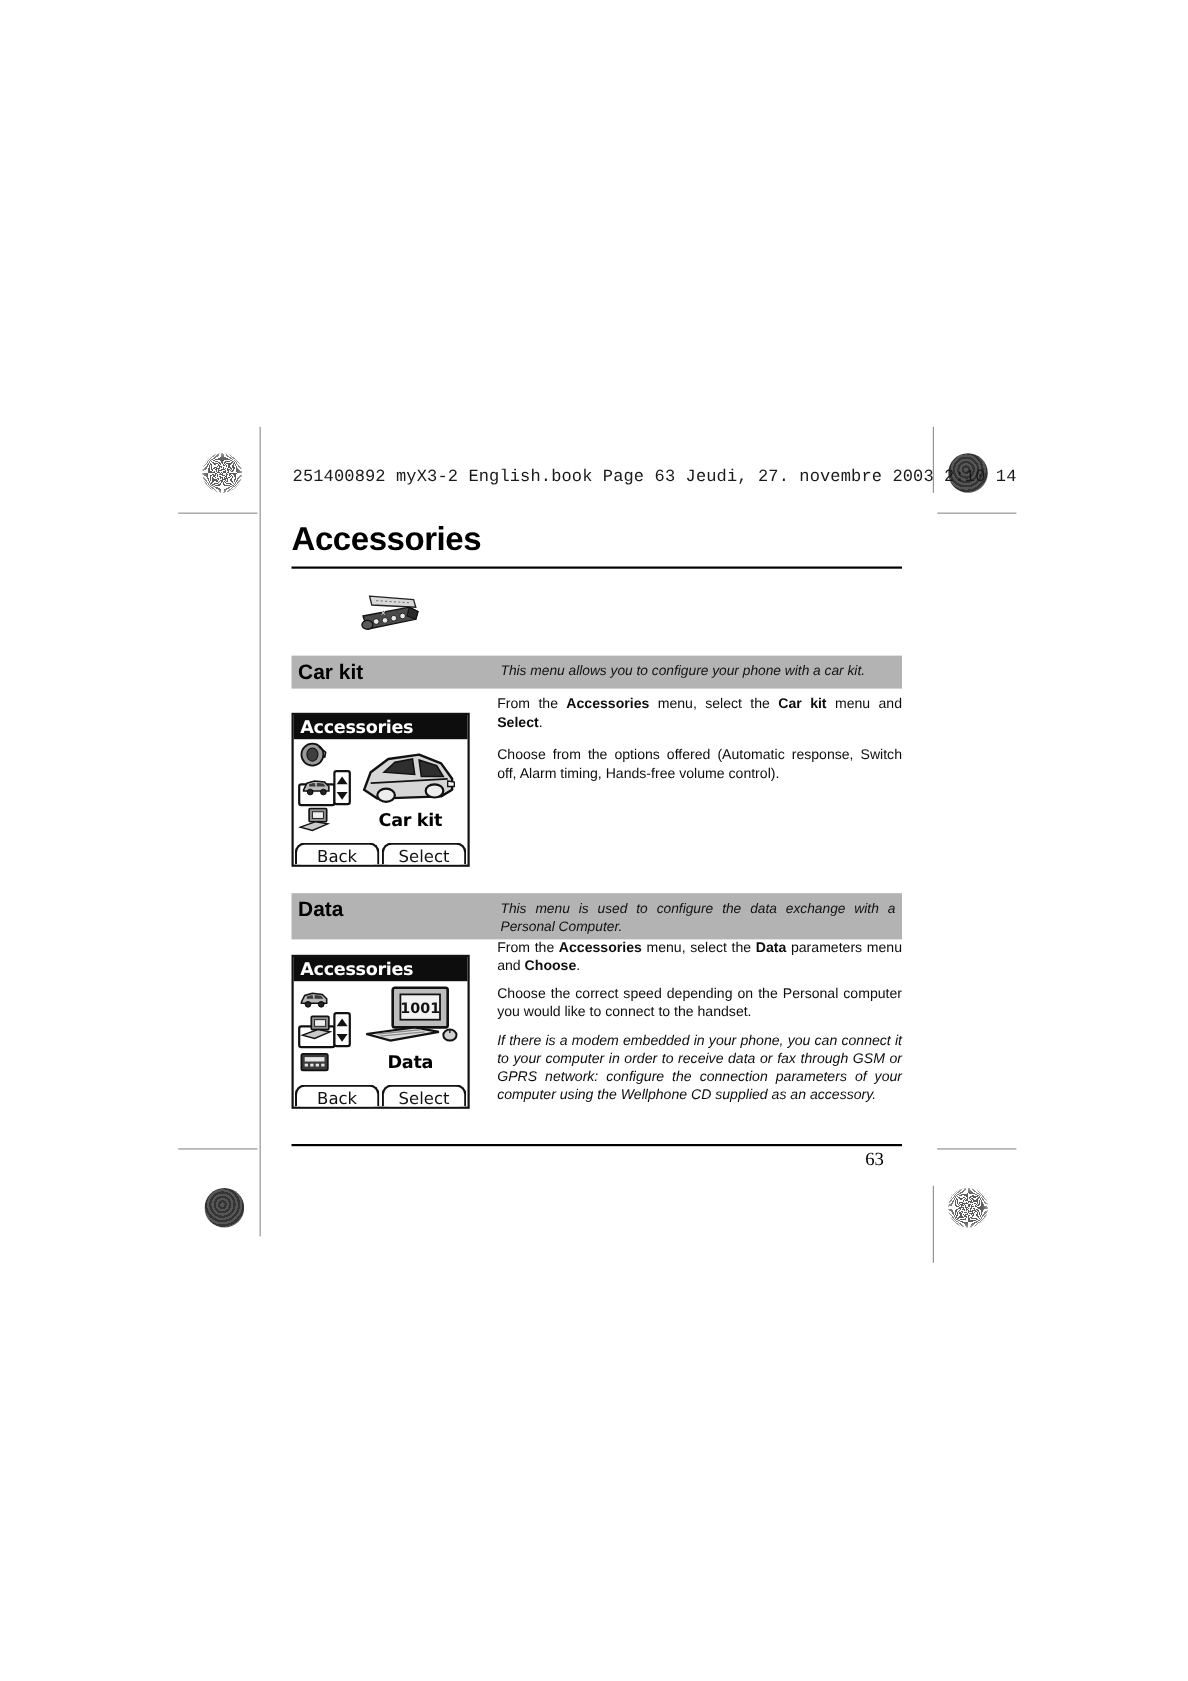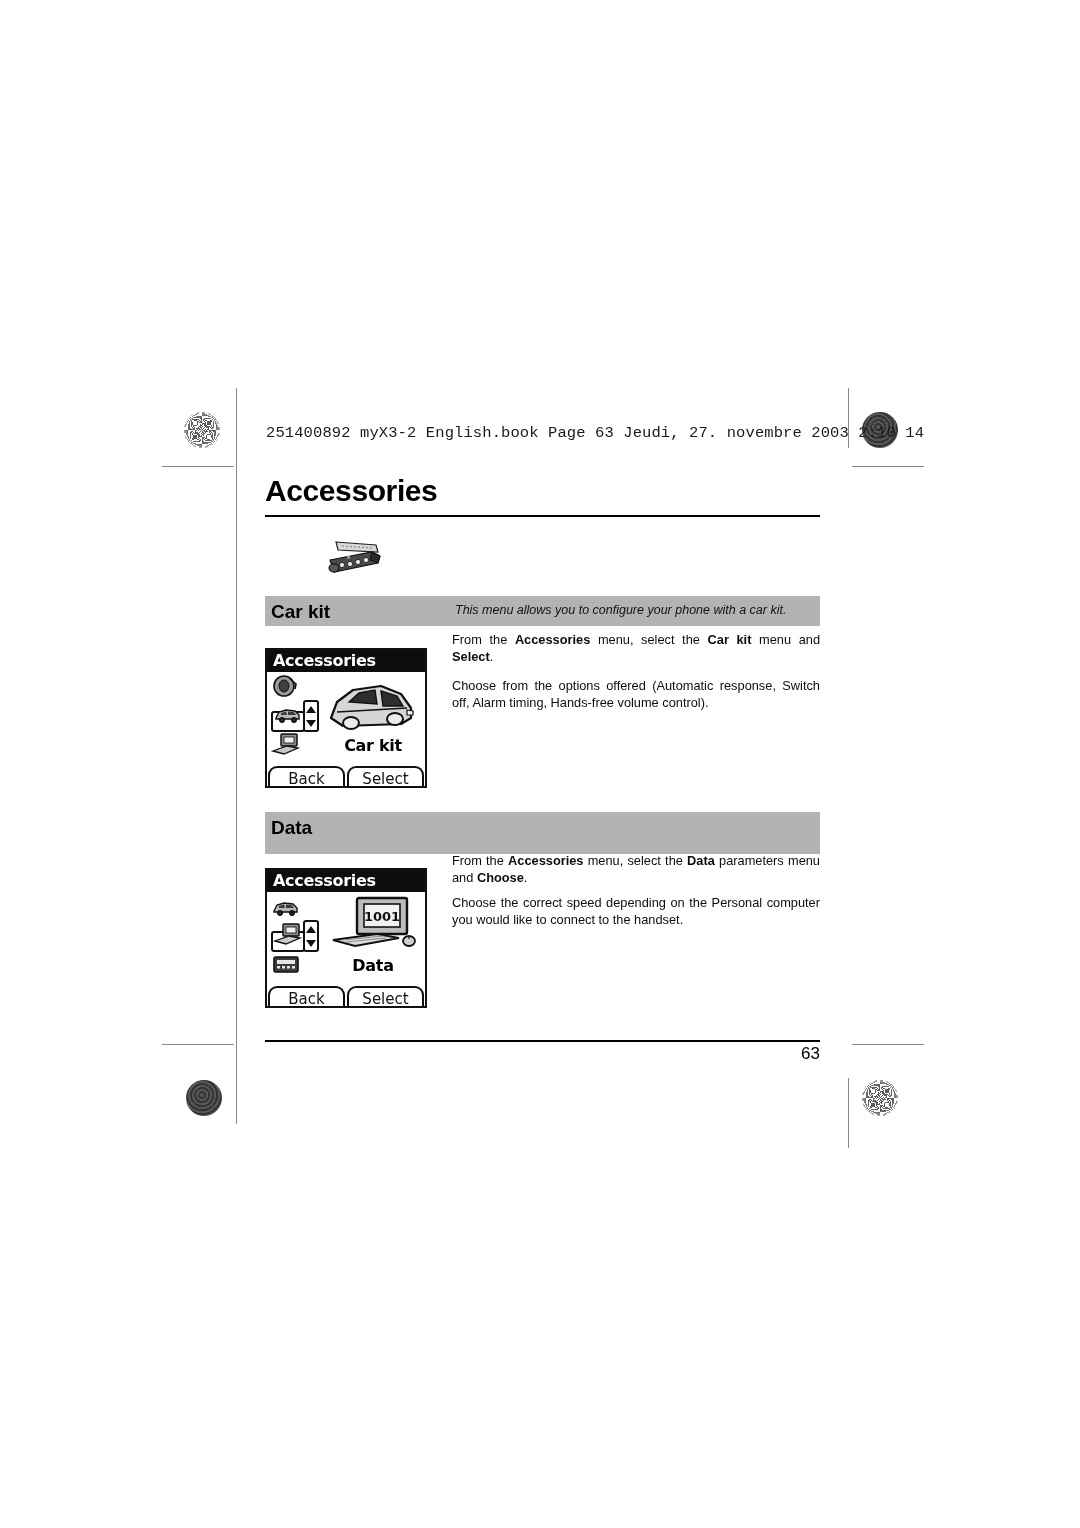--- a/index.html
+++ b/index.html
@@ -221,22 +221,22 @@
   .footer-rule {
     position: absolute;
     left: 265px; top: 1040px;
     width: 555px; height: 2px;
     background: #000;
   }
   .pageno {
     position: absolute;
     left: 770px; top: 1044px;
     width: 50px;
-    text-align: right;
-    font-family: Liberation Sans, sans-serif;
+    text-align: center;
+    font-family: Liberation Serif, serif;
     font-size: 17px;
     color: #000;
   }
 </style>
 </head>
 <body>
 
 <div class="page">
 
   <div class="vrule" style="left:236px; top:388px; height:60px;"></div>
@@ -342,25 +342,27 @@
       <div class="hero-label">Car kit</div>
     </div>
     <div class="softkeys">
       <div class="sk">Back</div>
       <div class="sk">Select</div>
     </div>
   </div>
 
   <div class="band" style="top:812px; height:42px;">
     <div class="band-title">Data</div>
+    <div class="band-desc">This menu is used to configure the data exchange with a Personal Computer.</div>
   </div>
 
   <div class="body-col" style="top:853px;">
     <p class="tight">From the <b>Accessories</b> menu, select the <b>Data</b> parameters menu and <b>Choose</b>.</p>
     <p class="tight">Choose the correct speed depending on the Personal computer you would like to connect to the handset.</p>
+    <p class="tight ital">If there is a modem embedded in your phone, you can connect it to your computer in order to receive data or fax through GSM or GPRS network: configure the connection parameters of your computer using the Wellphone CD supplied as an accessory.</p>
   </div>
 
   <div class="phone" style="left:265px; top:868px;">
     <div class="phone-title">Accessories</div>
     <div class="phone-body">
       <div class="icon-col">
         <span class="ic">
           <svg viewBox="0 0 30 26" width="30" height="26">
             <path d="M3 17 L6 11 L13 9 L22 10 L26 14 L26 18 L3 18 Z" fill="#b9b9b9" stroke="#111" stroke-width="1.4"></path>
             <path d="M8 12 L13 10.5 L14 14 L8 14 Z" fill="#3a3a3a"></path>

